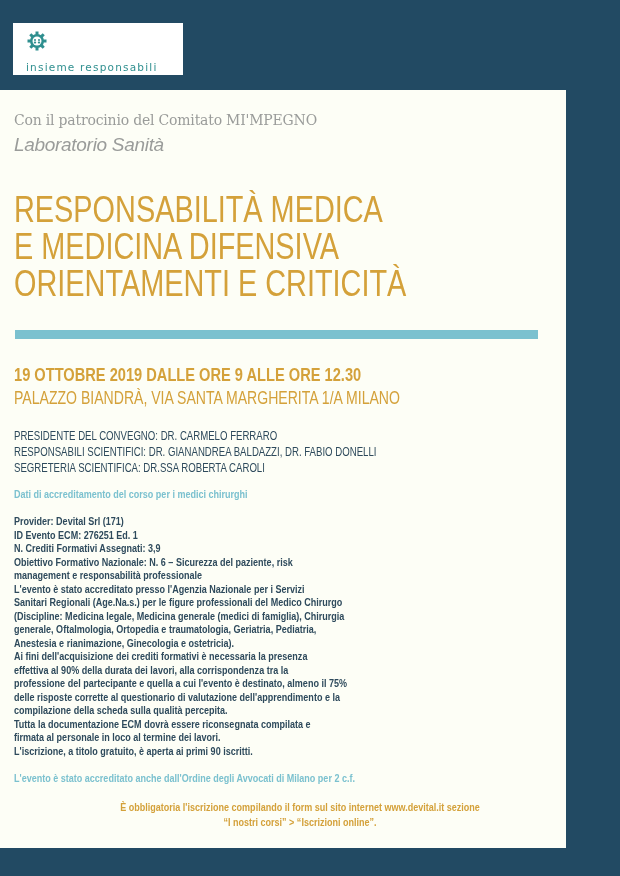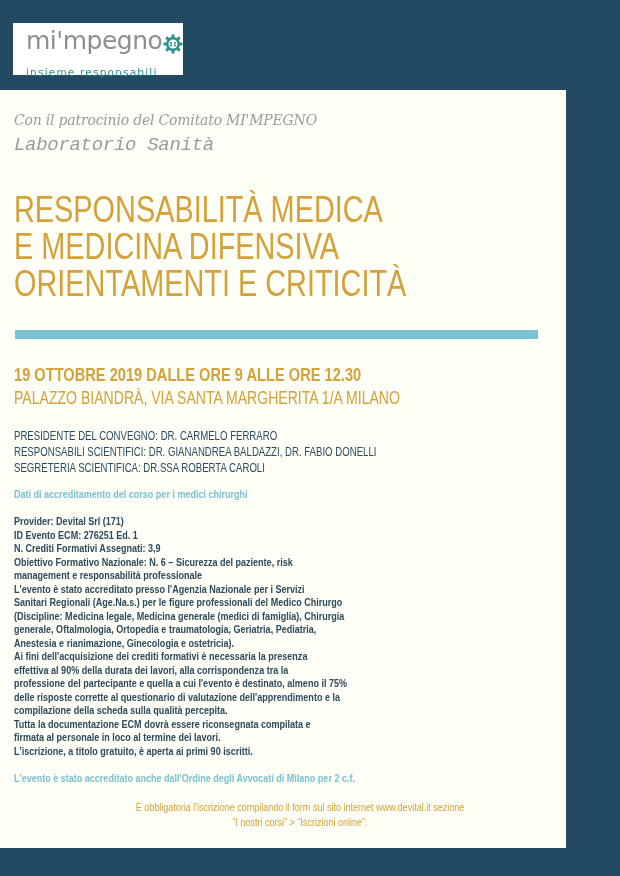--- a/index.html
+++ b/index.html
@@ -32,26 +32,26 @@
       font-size: 10.5px; color: #2f8f8f; letter-spacing: 1.2px;
       margin-top: 12px;
     }
     .panel {
       position: absolute; left: 0; top: 90px;
       width: 566px; height: 758px;
       background: #fdfef6;
     }
     .patronage {
       position: absolute; left: 14px; top: 22px;
-      font-family: "DejaVu Serif", serif; font-style: italic;
+      font-family: "DejaVu Serif", serif; 
       font-size: 14px; color: #9a9c9a; letter-spacing: -0.2px;
     }
     .lab {
       position: absolute; left: 14px; top: 44px;
-      font-family: Liberation Mono, monospace; font-style: italic;
+      font-family: Liberation Sans, sans-serif; font-style: italic;
       font-size: 19px; color: #9a9c9a; letter-spacing: -0.3px;
     }
     .title {
       position: absolute; left: 14px; top: 101px;
       font-family: "Liberation Sans Narrow", "Liberation Sans", sans-serif;
       font-size: 37px; line-height: 37px; color: #d4a13a;
       transform: scaleX(0.78); transform-origin: left top;
       white-space: nowrap; letter-spacing: 0px;
     }
     .title div { height: 37px; }
@@ -84,31 +84,30 @@
       font-size: 11px; line-height: 13.5px; font-weight: bold; color: #2e4a5c;
       transform: scaleX(0.82); transform-origin: left top; white-space: nowrap;
     }
     .lawyers {
       position: absolute; left: 14px; top: 682px;
       font-size: 11px; font-weight: bold; color: #7bc1cf;
       transform: scaleX(0.82); transform-origin: left top; white-space: nowrap;
     }
     .mandatory {
       position: absolute; left: 0; top: 710px; width: 600px;
-      font-size: 11px; line-height: 15px; font-weight: normal; color: #d4a13a;
+      font-size: 11px; line-height: 15px; font-weight: bold; color: #d4a13a;
       text-align: center;
     }
     .mandatory div { transform: scaleX(0.82); transform-origin: center top; white-space: nowrap; }
   </style>
 </head>
 <body>
 
 <div class="logo-box">
   <div class="logo-word">
-    <span>mi'mpegno</span>
     <span class="logo-gear">
       <svg viewBox="0 0 20 20" width="20" height="20">
         <g fill="#2f8f8f">
           <circle cx="10" cy="10" r="7"></circle>
           <rect x="8.5" y="0.5" width="3" height="4"></rect>
           <rect x="8.5" y="15.5" width="3" height="4"></rect>
           <rect x="0.5" y="8.5" width="4" height="3"></rect>
           <rect x="15.5" y="8.5" width="4" height="3"></rect>
           <rect x="8.5" y="0.5" width="3" height="4" transform="rotate(45 10 10)"></rect>
           <rect x="8.5" y="0.5" width="3" height="4" transform="rotate(135 10 10)"></rect>

